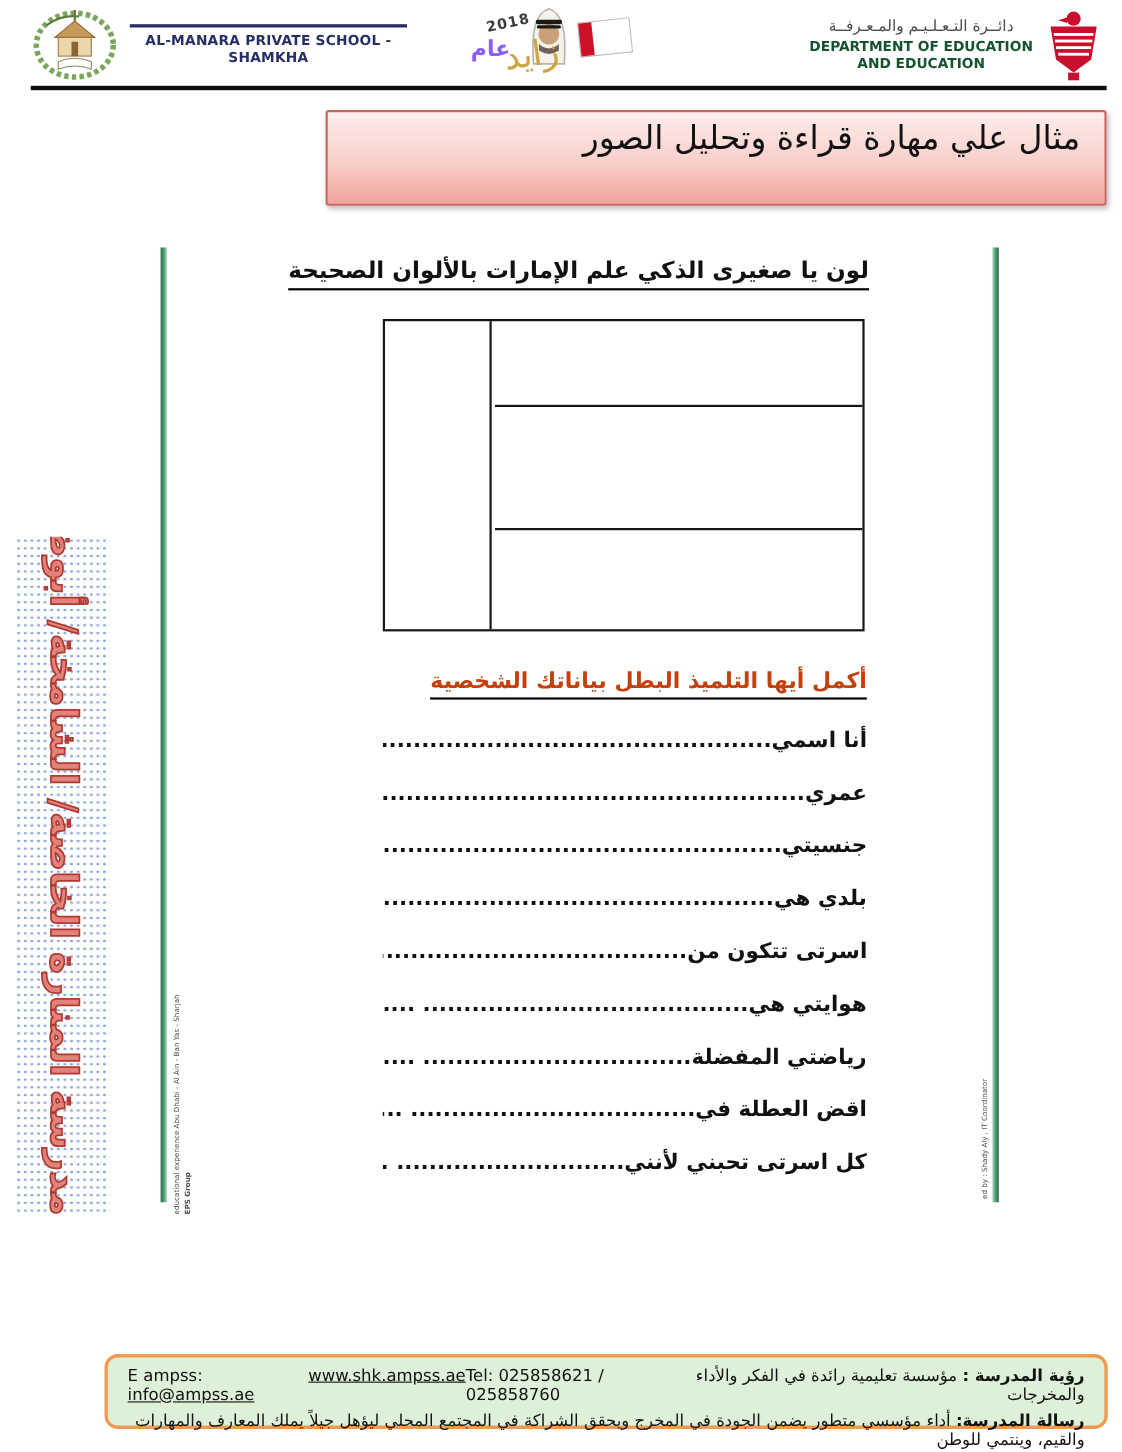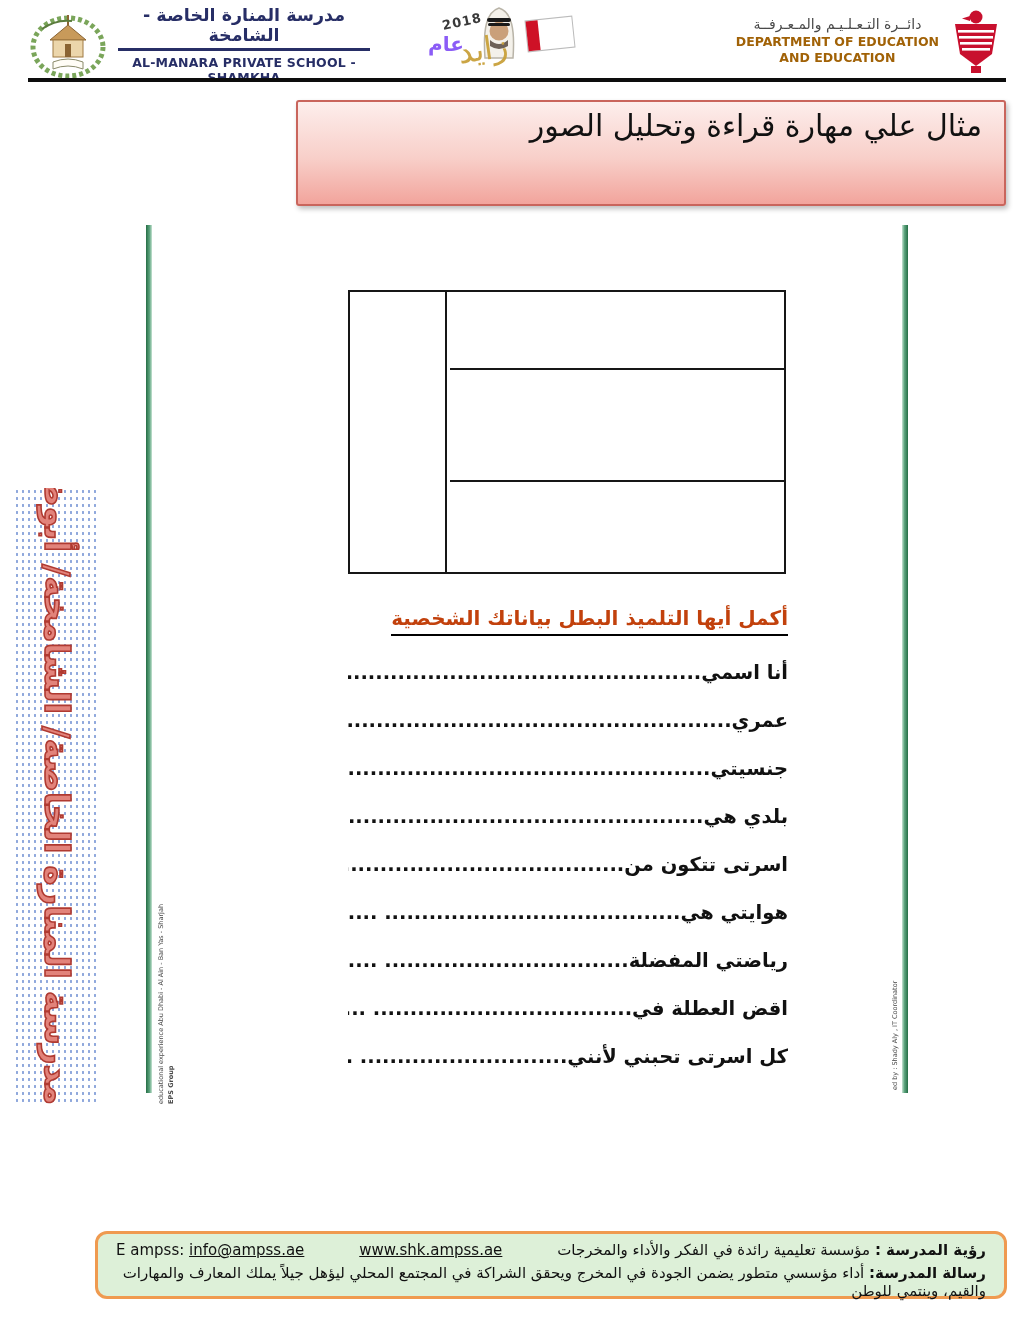--- a/index.html
+++ b/index.html
@@ -19,26 +19,26 @@
   .zayed-portrait { position:absolute; left:58px; top:2px; }
   .zayed-flag { position:absolute; left:108px; top:14px; width:48px; height:32px; transform:rotate(-6deg); display:flex; border:1px solid #bbb; }
   .zf-hoist { width:12px; background:#ce1126; }
   .zf-stripes { flex:1; display:flex; flex-direction:column; }
   .zf-green { background:#00843d; } .zf-white { background:#fff; } .zf-black { background:#000; }
   .zayed-script { position:absolute; left:40px; top:26px; font-size:32px; color:#c9a13b; transform:rotate(-8deg); direction:rtl; opacity:.95; }
 
   .doe { position:absolute; right:15px; top:8px; display:flex; align-items:center; gap:8px; }
   .doe-text { text-align:center; }
   .doe-ar { font-size:14px; color:#4a4a4a; direction:rtl; margin-bottom:2px; }
-  .doe-en { font-size:12.5px; font-weight:bold; color:#a16207; line-height:1.25; }
+  .doe-en { font-size:12.5px; font-weight:bold; color:#14532d; line-height:1.25; }
 
   .header-rule { position:absolute; left:28px; top:78px; width:978px; height:4px; background:#0d0d0d; }
 
   
-  .banner { position:absolute; left:296px; top:100px; width:710px; height:106px;
+  .banner { position:absolute; left:296px; top:100px; width:710px; height:87px;
             background:linear-gradient(180deg,#fdeeec 0%,#f8cfc9 55%,#f2a49c 100%);
             border:2px solid #c9655c; border-radius:3px; box-shadow:2px 3px 5px rgba(0,0,0,.25);padding-left:10px; }
   .banner-title { position:absolute; top:6px; right:22px; direction:rtl; font-size:30px; color:#111; }
 
   
   .gline { position:absolute; top:225px; width:6px; height:868px; }
   .gline-left  { left:146px; background:linear-gradient(90deg,#256d45 0%,#5ea57f 60%,#c8e4d4 100%); }
   .gline-right { left:902px; background:linear-gradient(90deg,#c8e4d4 0%,#5ea57f 40%,#256d45 100%); }
 
   .ws-title1 { position:absolute; top:234px; right:230px; direction:rtl; font-size:21px; font-weight:bold;
@@ -91,21 +91,20 @@
         <ellipse cx="40" cy="36" rx="35" ry="29" fill="none" stroke="#7aa55a" stroke-width="5" stroke-dasharray="4 3"></ellipse>
         <path d="M22 29 L40 14 L58 29 Z" fill="#c89a5a" stroke="#8a6433" stroke-width="1"></path>
         <rect x="25" y="29" width="30" height="17" fill="#ecd6ab" stroke="#a07b42" stroke-width="1"></rect>
         <rect x="37" y="33" width="6" height="13" fill="#8a6433"></rect>
         <rect x="39" y="4" width="2" height="10" fill="#8a6433"></rect>
         <path d="M25 51 Q40 45 55 51 L55 58 Q40 52 25 58 Z" fill="#fffdf6" stroke="#8a8a6a" stroke-width="1"></path>
         <path d="M14 18 Q28 8 44 10" fill="none" stroke="#5b7c3d" stroke-width="2"></path>
       </svg>
     </span>
     <div class="school-names">
-      <div class="school-name-ar">مدرسة المنارة الخاصة - الشامخة</div>
       <div class="school-divider"></div>
       <div class="school-name-en">AL-MANARA PRIVATE SCHOOL - SHAMKHA</div>
     </div>
   </div>
 
   <div class="zayed-logo">
     <span class="zayed-2018">2018</span>
     <span class="zayed-aam">عام</span>
     <span class="zayed-portrait">
       <svg width="46" height="58" viewBox="0 0 46 58">
@@ -149,20 +148,21 @@
 
   <div class="header-rule"></div>
 
   <div class="banner">
     <div class="banner-title">مثال علي مهارة قراءة وتحليل الصور</div>
   </div>
 
   <div class="gline gline-left"></div>
   <div class="gline gline-right"></div>
 
+  <div class="ws-title1">لون  يا صغيرى الذكي علم الإمارات بالألوان الصحيحة</div>
 
   <div class="flag-outline">
     <div class="flag-hoist"></div>
     <div class="flag-stripes">
       <div class="stripe-top"></div>
       <div class="stripe-mid"></div>
       <div class="stripe-bot"></div>
     </div>
   </div>
 
@@ -189,20 +189,24 @@
   <div class="side-banner">
     <span class="side-text">مدرسة المنارة الخاصة/ الشامخة/ أبوظبي</span>
   </div>
 
   <div class="footer">
     <div class="f-line1">
       <span>
         <span class="bold">رؤية المدرسة :</span>
         <span>مؤسسة تعليمية  رائدة في الفكر والأداء والمخرجات</span>
       </span>
+      <span class="ltr">
+        <span>Tel:</span>
+        <span>025858621 / 025858760</span>
+      </span>
       <span class="ltr u">www.shk.ampss.ae</span>
       <span class="ltr">
         <span>E ampss:</span>
         <span class="u">info@ampss.ae</span>
       </span>
     </div>
     <div class="f-line2">
       <span class="bold">رسالة المدرسة:</span>
       <span>أداء مؤسسي متطور يضمن الجودة في المخرج ويحقق الشراكة في المجتمع المحلي ليؤهل جيلاً يملك المعارف والمهارات والقيم، وينتمي للوطن</span>
     </div>

